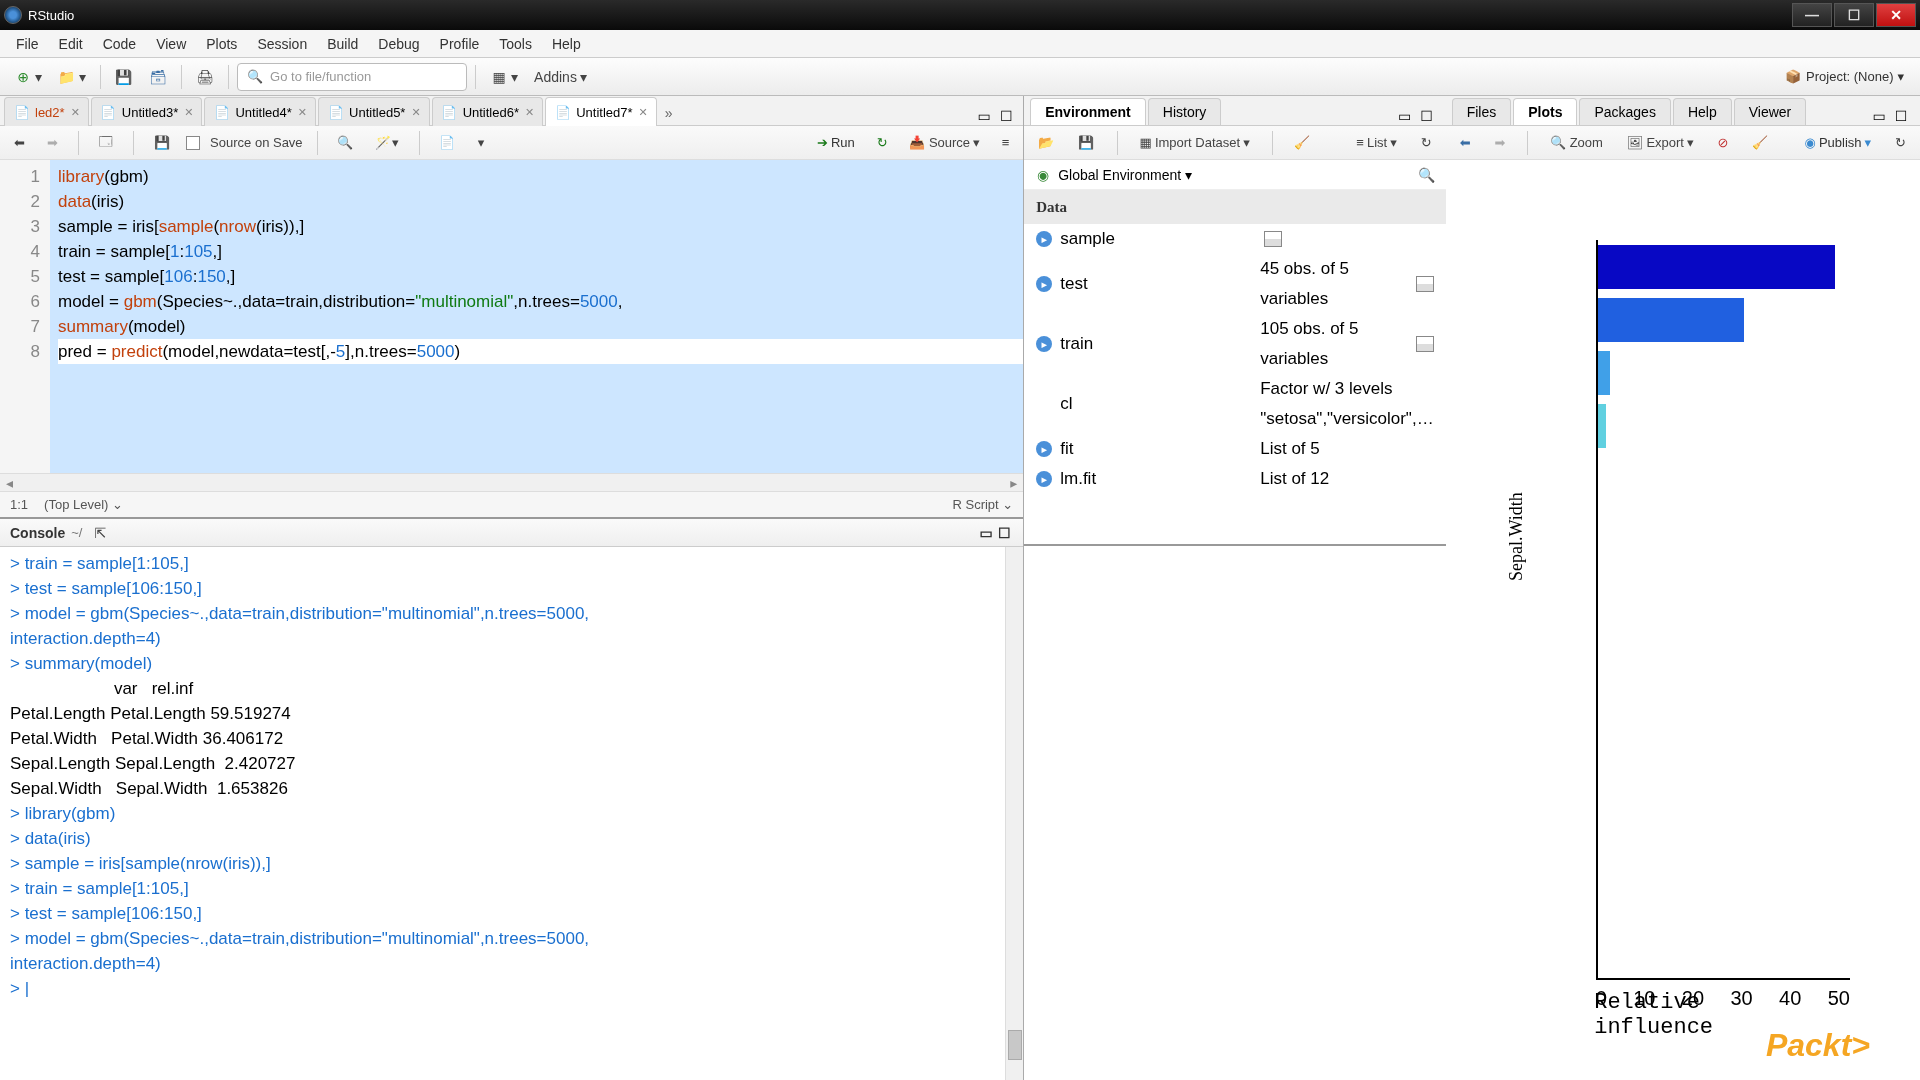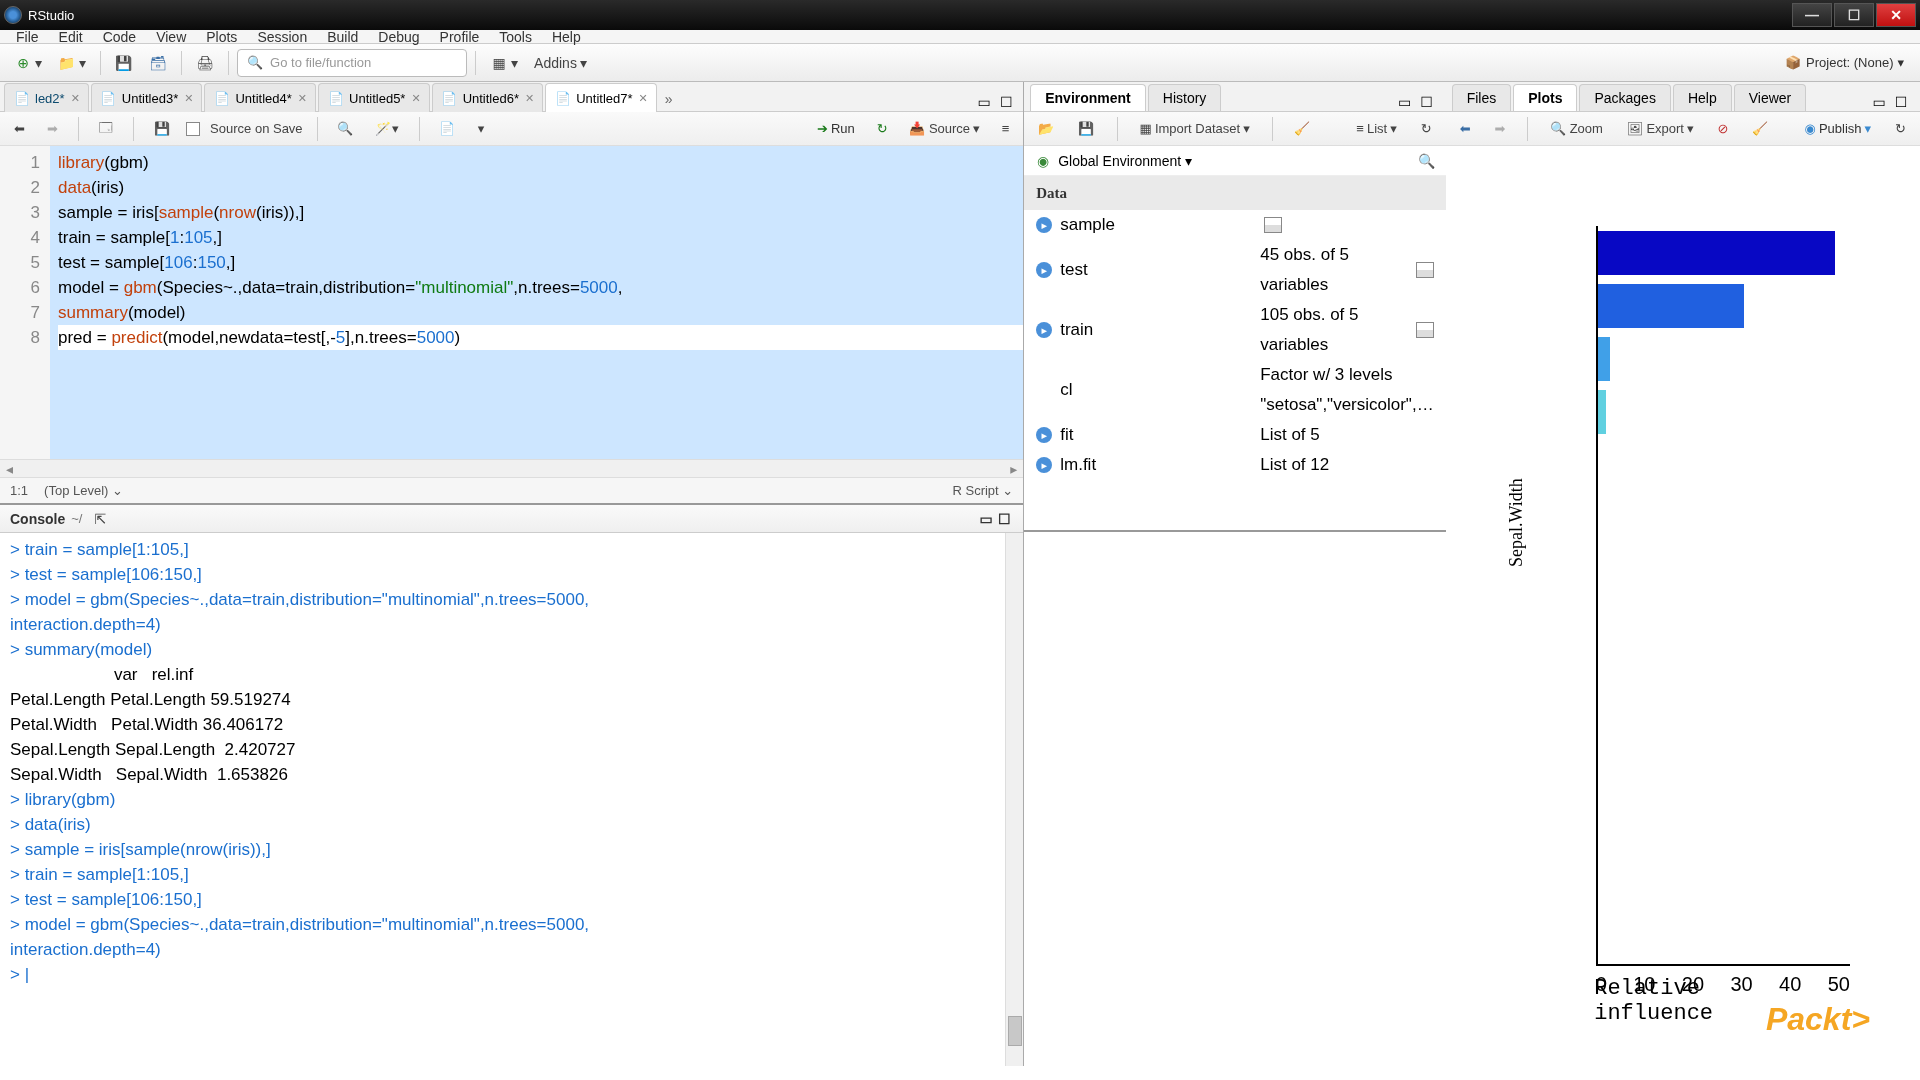--- a/index.html
+++ b/index.html
@@ -7,42 +7,42 @@
 
 
 .titlebar { height: 30px; background: linear-gradient(#2a2a2a,#0a0a0a); display: flex; align-items: center; padding: 0 4px; color: #fff; }
 .titlebar .logo { width: 18px; height: 18px; background: radial-gradient(circle,#4a90d9 30%,#1a4a7a 70%); border-radius: 50%; margin-right: 6px; border:1px solid #666; }
 .titlebar .title { font-size: 13px; }
 .titlebar .spacer { flex: 1; }
 .winbtn { width: 40px; height: 24px; display: flex; align-items: center; justify-content: center; margin-left: 2px; font-size: 14px; font-weight: bold; background: linear-gradient(#444,#222); border:1px solid #555; color:#ddd;}
 .winbtn.close { background: linear-gradient(#e04040,#c01010); color:#fff; }
 
 
-.menubar { height: 14px; background: #f5f5f5; border-bottom: 1px solid #ccc; display: flex; align-items: center; padding: 0 6px; }
+.menubar { height: 28px; background: #f5f5f5; border-bottom: 1px solid #ccc; display: flex; align-items: center; padding: 0 6px; }
 .menubar .menuitem { padding: 4px 10px; font-size: 14px; color: #333; }
 
 
 .toolbar { height: 38px; background: linear-gradient(#fdfdfd,#ececec); border-bottom: 1px solid #bbb; display: flex; align-items: center; padding: 0 8px; gap: 4px; }
 .tbtn { padding: 4px 6px; border-radius: 3px; display: flex; align-items: center; gap: 3px; color:#444; }
 .goto { width: 230px; height: 28px; border: 1px solid #bbb; border-radius: 4px; background: #fff; display: flex; align-items: center; padding: 0 8px; color: #999; font-size: 13px; }
 .toolbar .spacer { flex: 1; }
 .project { padding: 4px 8px; font-size: 13px; color: #333; display:flex; align-items:center; gap:4px;}
 
 
 .main { display: flex; height: calc(1080px - 30px - 28px - 38px); }
 .leftcol { width: 1050px; display: flex; flex-direction: column; border-right: 1px solid #aaa; }
 .rightcol { flex: 1; display: flex; flex-direction: row; }
 
 
 .source-pane { height: 540px; display: flex; flex-direction: column; border-bottom: 2px solid #999; }
 .tabs { height: 30px; background: #f2f2f2; border-bottom: 1px solid #ccc; display: flex; align-items: flex-end; padding: 0 4px; gap: 0; }
 .tab { padding: 5px 8px; background: #e8e8e8; border: 1px solid #ccc; border-bottom: none; border-radius: 4px 4px 0 0; font-size: 13px; display: flex; align-items: center; gap: 4px; margin-right: 2px; position:relative; top:1px;}
 .tab.active { background: #fff; }
 .tab .x { color: #888; font-size: 11px; margin-left: 2px; }
-.tab.red .tname { color: #0c4a6e; }
+.tab.red .tname { color: #c2410c; }
 .tabs .more { padding: 4px 6px; color: #666; }
 .tabs .winctl { margin-left: auto; display:flex; gap:4px; padding:0 4px;}
 
 .src-toolbar { height: 34px; background: linear-gradient(#fafafa,#efefef); border-bottom: 1px solid #ddd; display: flex; align-items: center; padding: 0 8px; gap: 10px; font-size: 13px; color:#444;}
 .src-toolbar .spacer { flex:1; }
 .src-toolbar .cb { width:14px; height:14px; border:1px solid #888; background:#fff;}
 
 .code-area { flex: 1; display: flex; font-family: "Lucida Console", Consolas, monospace; font-size: 17px; background: #fff; overflow: hidden; }
 .gutter { width: 50px; background: #f5f5f5; text-align: right; padding: 4px 10px 0 0; color: #888; line-height: 25px; }
 .codelines { flex: 1; padding: 4px 0 0 8px; line-height: 25px; white-space: pre; color: #000; background:#cde6ff;}
@@ -90,21 +90,21 @@
 .chart { position: relative; width: 100%; height: 100%; }
 .ylabel { position: absolute; left: 10px; top: 45%; transform: rotate(-90deg); transform-origin: left top; font-size: 18px; font-family:serif;}
 .xlabel { position: absolute; bottom: 30px; left: 50%; transform: translateX(-50%); font-size: 22px; font-family:Liberation Mono, monospace;}
 .axis { position: absolute; left: 100px; bottom: 90px; right: 40px; top: 60px; border-left: 2px solid #000; border-bottom: 2px solid #000; }
 .bar { position: absolute; height: 44px; left: 0; }
 .bar.b1 { top: 5px; width: 94%; background: #0808c4; }
 .bar.b2 { top: 58px; width: 58%; background: #2060e0; }
 .bar.b3 { top: 111px; width: 5%; background: #40a0e8; }
 .bar.b4 { top: 164px; width: 3.5%; background: #60d0e0; }
 .ticks { position:absolute; left:100px; right:40px; bottom:60px; display:flex; justify-content:space-between; font-size:20px; font-family:serif;}
-.packt { position:absolute; right:20px; bottom:18px; font-size:32px; font-weight:bold; color:#f5a623; font-style:italic;}
+.packt { position:absolute; right:20px; bottom:6px; font-size:32px; font-weight:bold; color:#f5a623; font-style:italic;}
 
 .iconbox { width:18px; height:18px; display:inline-flex; align-items:center; justify-content:center;}
 .sep { width:1px; height:24px; background:#ccc; margin:0 4px;}
 </style>
 </head>
 <body>
 
 <div class="titlebar">
   <div class="logo"></div>
   <div class="title">RStudio</div>

